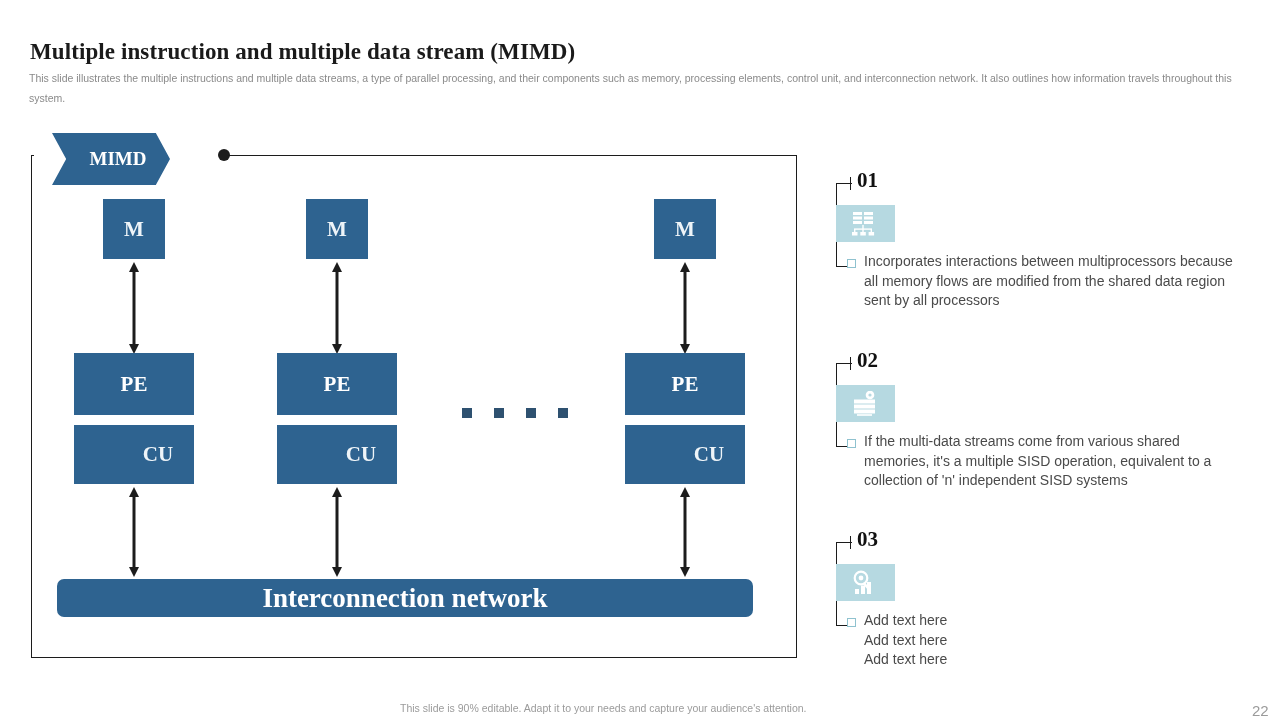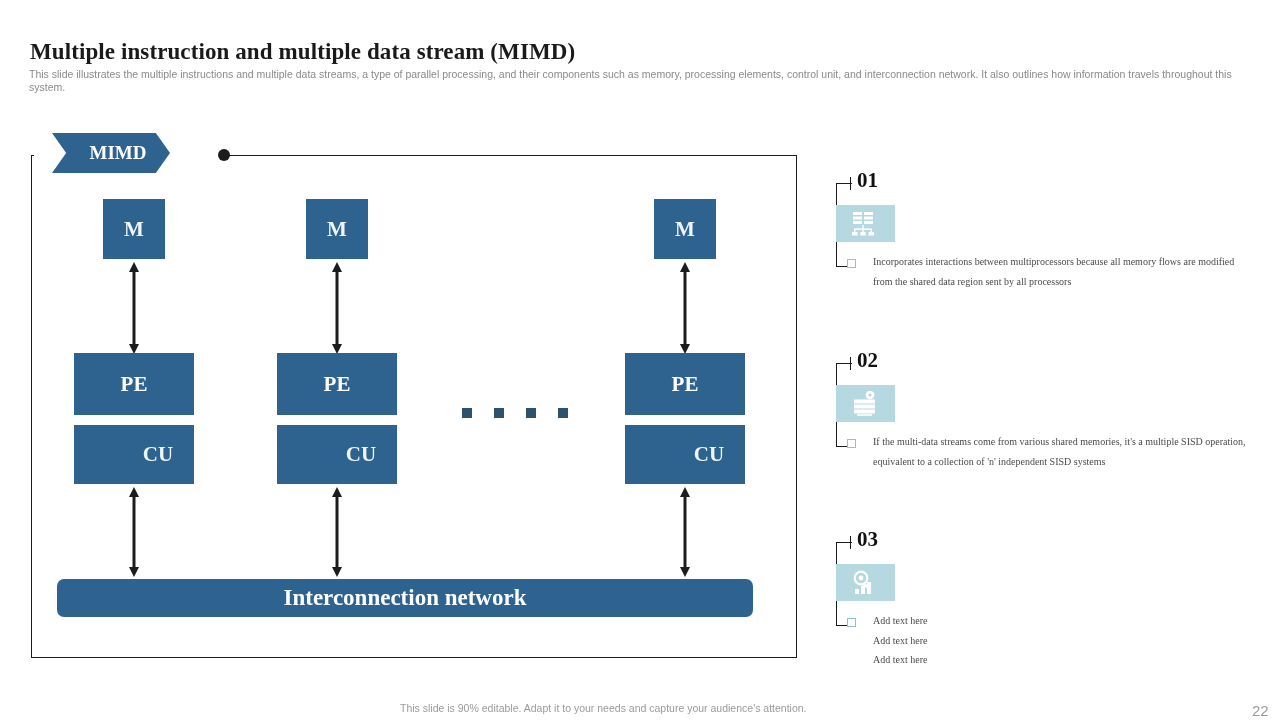--- a/index.html
+++ b/index.html
@@ -13,28 +13,28 @@
 
   
   .title {
     position: absolute; left: 30px; top: 18px;
     font-family: "Liberation Serif", serif;
     font-weight: bold; font-size: 23px; color: #1a1a1a;
     letter-spacing: .1px; white-space: nowrap; margin-top: 21px;
   }
   .subtitle {
     position: absolute; left: 29px; top: 68px; width: 1215px;
-    font-size: 10.5px; line-height: 13px; color: #8a8a8a;
+    font-size: 10.5px; line-height: 20px; color: #8a8a8a;
     font-family: "Liberation Sans", sans-serif;
   }
 
   
   .mimd-banner {
     position: absolute; left: 52px; top: 133px;
-    width: 118px; height: 40px;
+    width: 118px; height: 52px;
     background: #2e6390;
     color: #ffffff;
     font-family: "Liberation Serif", serif;
     font-weight: bold; font-size: 19px;
     display: flex; align-items: center; justify-content: center;
     padding-left: 14px;
     clip-path: polygon(0 0, 88% 0, 100% 50%, 88% 100%, 0 100%, 12% 50%);
     z-index: 5;
   }
 
@@ -83,21 +83,21 @@
   
   .ellipsis { position: absolute; left: 462px; top: 408px; display: flex; gap: 22px; }
   .ellipsis i { display:block; width: 10px; height: 10px; background: #2e5170; }
 
   
   .interconnect {
     position: absolute; left: 57px; top: 579px;
     width: 696px; height: 38px;
     background: #2e6390; border-radius: 7px;
     color: #ffffff;
-    font-family: "Liberation Serif", serif; font-weight: bold; font-size: 23px;
+    font-family: "Liberation Serif", serif; font-weight: bold; font-size: 27px;
     display: flex; align-items: center; justify-content: center;
   }
 
   
   .item { position: absolute; left: 836px; width: 410px; }
   .item .bracket {
     position: absolute; left: 0px; top: 8px;
     width: 16px; height: 84px;
     border-left: 1.4px solid #1c1c1c;
     border-top: 1.4px solid #1c1c1c;
@@ -119,23 +119,22 @@
     display: flex; align-items: center; justify-content: center;
   }
   .item .icon-box svg { display: block; }
   .item .sq-bullet {
     position: absolute; left: 11px; top: 84px;
     width: 9px; height: 9px;
     border: 1.3px solid #8fc2cf; background: #ffffff;
   }
   .item .body {
     position: absolute; left: 28px; top: 77px; width: 382px;
-    font-size: 10px; line-height: 19.5px; color: #4a4a4a;
-    font-family: Liberation Serif, serif;
-    margin-left: 9px;
+    font-size: 14px; line-height: 19.5px; color: #4a4a4a;
+    font-family: Liberation Sans, sans-serif;
   }
 
   
   .footer-text {
     position: absolute; left: 400px; top: 702px;
     font-size: 10.5px; color: #9b9b9b;
   }
   .footer-page {
     position: absolute; left: 1252px; top: 702px;
     font-size: 15px; color: #9b9b9b;

